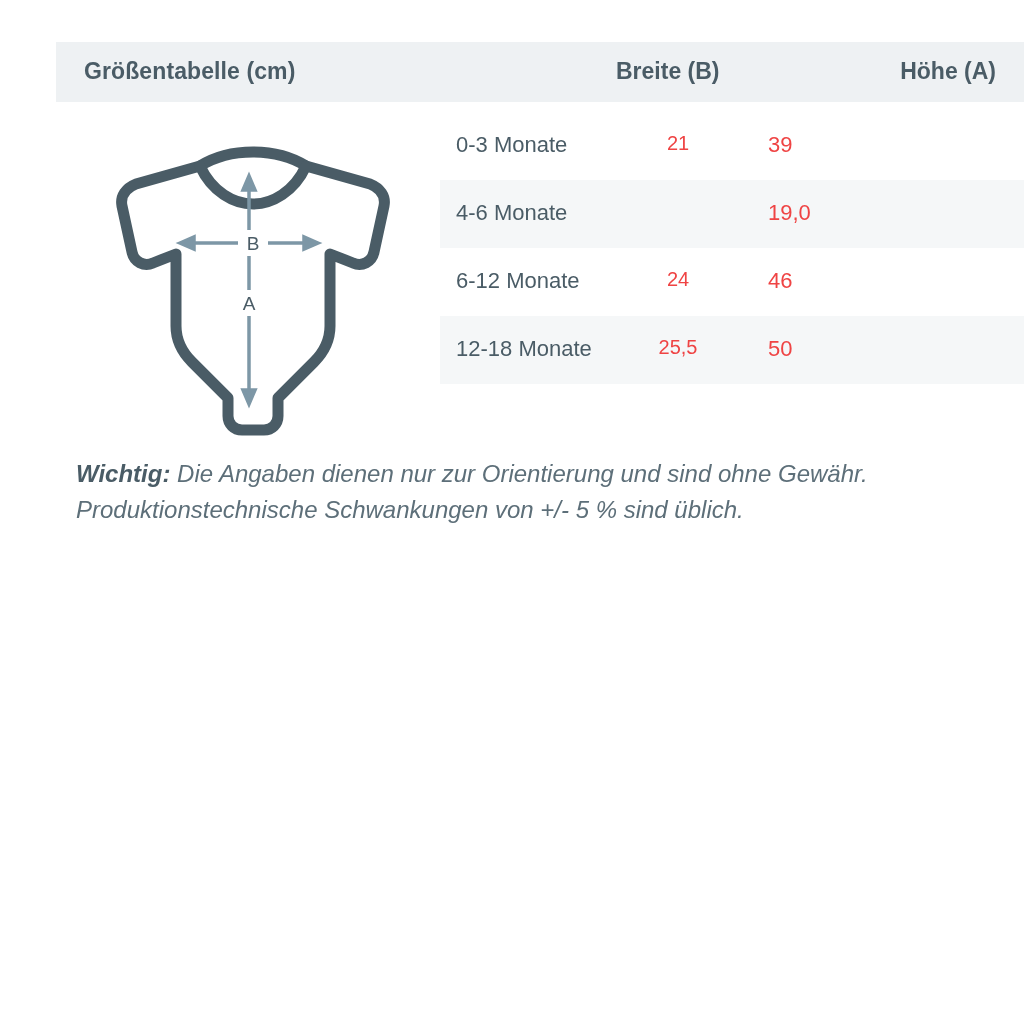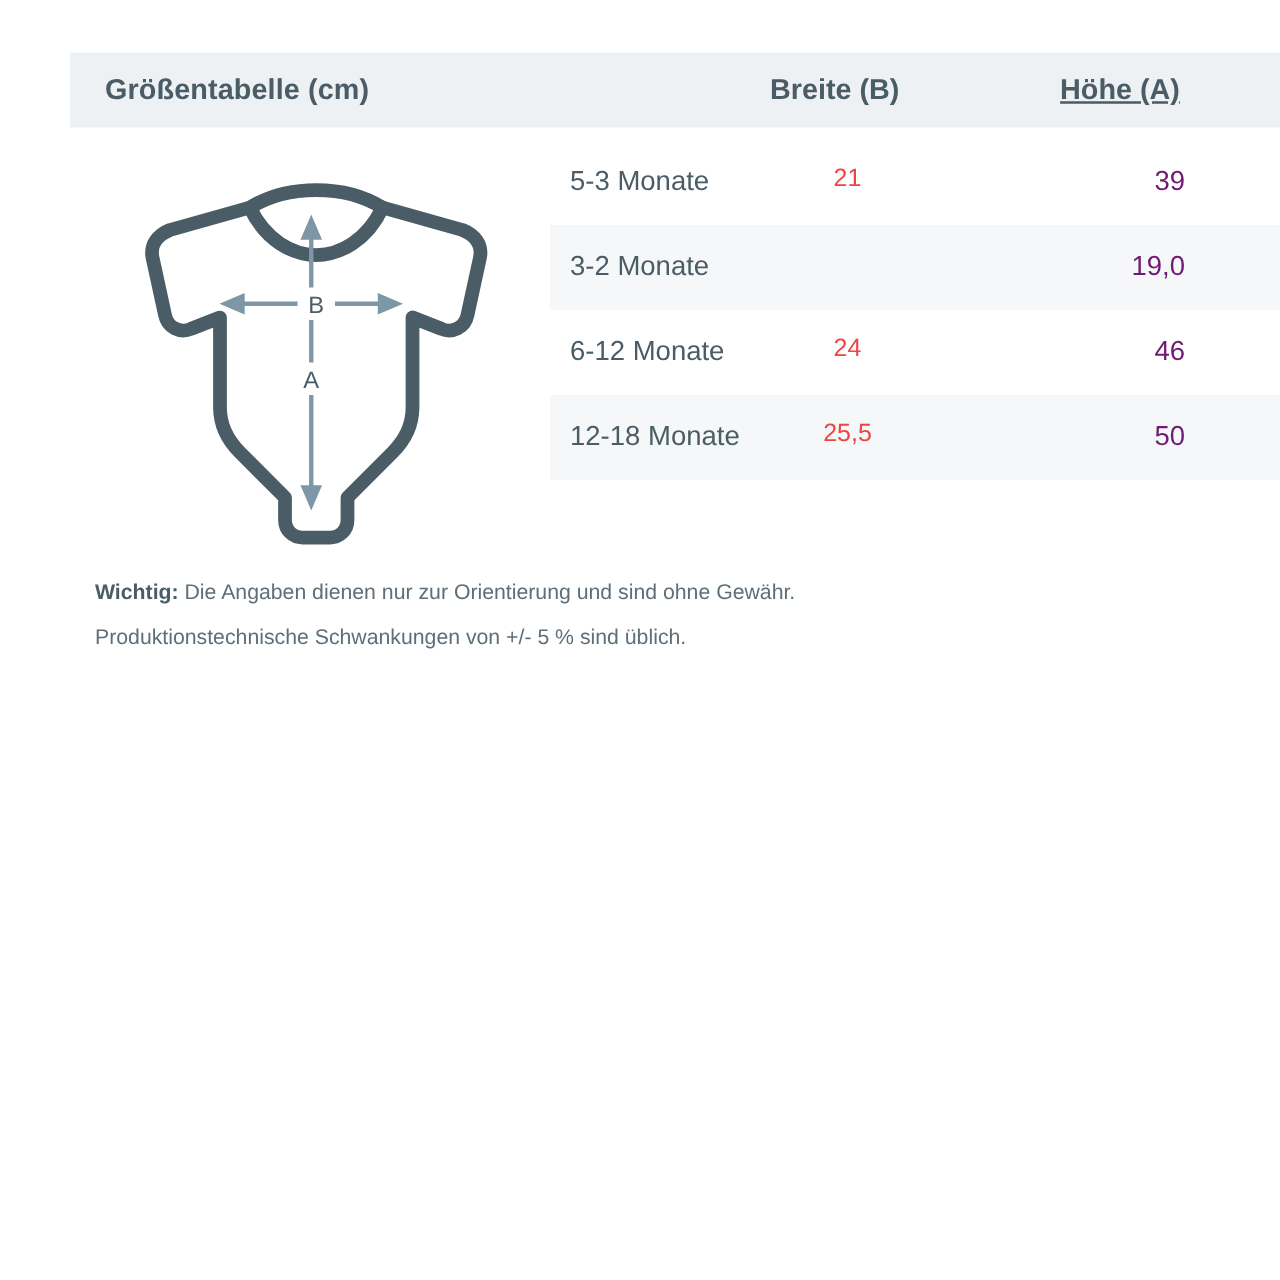--- a/index.html
+++ b/index.html
@@ -51,25 +51,24 @@
     width: 200px;
     font-size: 23px;
     font-weight: bold;
     color: #4a5c66;
   }
   .header-col-a {
     position: absolute;
     left: 740px;
     top: 16px;
     width: 200px;
-    text-align: center;
+    text-align: right;
     font-size: 23px;
     font-weight: bold;
     color: #4a5c66;
-    text-decoration: underline;
   }
 
   
   .table {
     position: absolute;
     left: 412px;
     top: 96px;
     width: 584px;
   }
   .row {
@@ -94,43 +93,44 @@
     width: 180px;
     text-align: center;
     font-size: 20px;
     color: #ef4444;
   }
   .row .cell-a {
     position: absolute;
     left: 328px;
     top: 20px;
     width: 180px;
-    text-align: right;
+    text-align: left;
     font-size: 22px;
-    color: #701a75;
+    color: #ef4444;
   }
 
   
   .illustration {
     position: absolute;
     left: 60px;
     top: 110px;
     width: 330px;
     height: 310px;
   }
 
   
   .footnote {
     position: absolute;
     left: 48px;
     top: 440px;
     width: 930px;
-    font-size: 17px;
+    font-size: 24px;
     line-height: 36px;
     color: #5d6f79;
+    font-style: italic;
   }
 </style>
 </head>
 <body>
 
 <div class="sheet">
 
   <div class="header-band">
     <div class="header-title">Größentabelle (cm)</div>
     <div class="header-col-b">Breite (B)</div>
@@ -184,27 +184,27 @@
       <rect x="146" y="164" width="30" height="26" fill="#ffffff"></rect>
 
       <text x="165" y="124" font-family="Liberation Sans, sans-serif" font-size="19" fill="#4a5c66" text-anchor="middle">B</text>
       <text x="161" y="184" font-family="Liberation Sans, sans-serif" font-size="19" fill="#4a5c66" text-anchor="middle">A</text>
     </svg>
   </div>
 
   <div class="table">
 
     <div class="row">
-      <div class="cell-label">5-3 Monate</div>
+      <div class="cell-label">0-3 Monate</div>
       <div class="cell-b">21</div>
       <div class="cell-a">39</div>
     </div>
 
     <div class="row alt">
-      <div class="cell-label">3-2 Monate</div>
+      <div class="cell-label">4-6 Monate</div>
       <div class="cell-a">19,0</div>
     </div>
 
     <div class="row">
       <div class="cell-label">6-12 Monate</div>
       <div class="cell-b">24</div>
       <div class="cell-a">46</div>
     </div>
 
     <div class="row alt">

